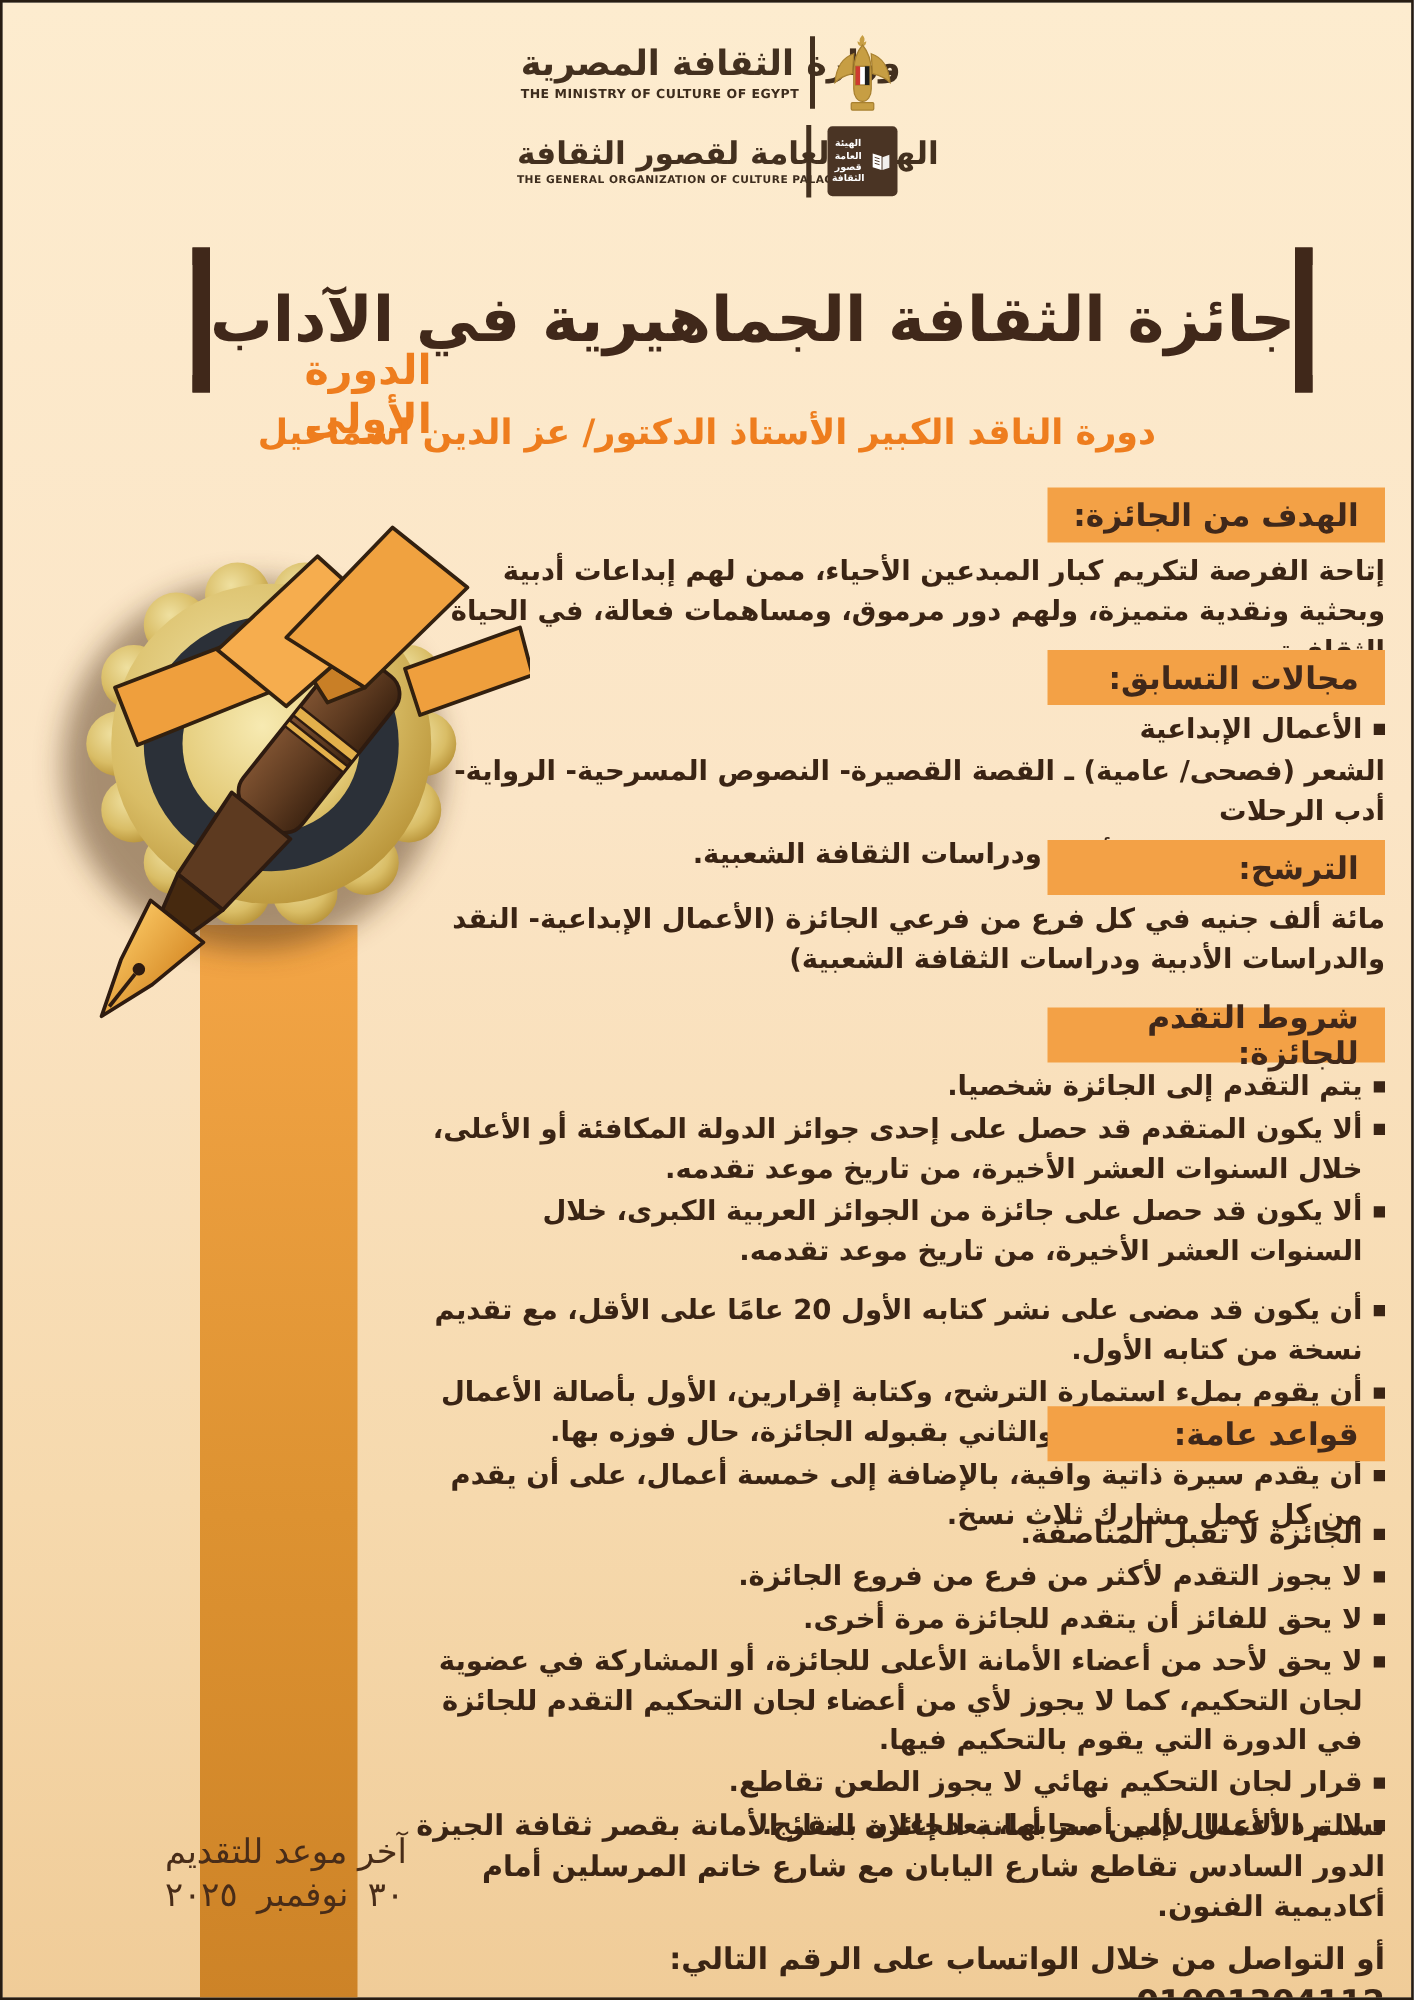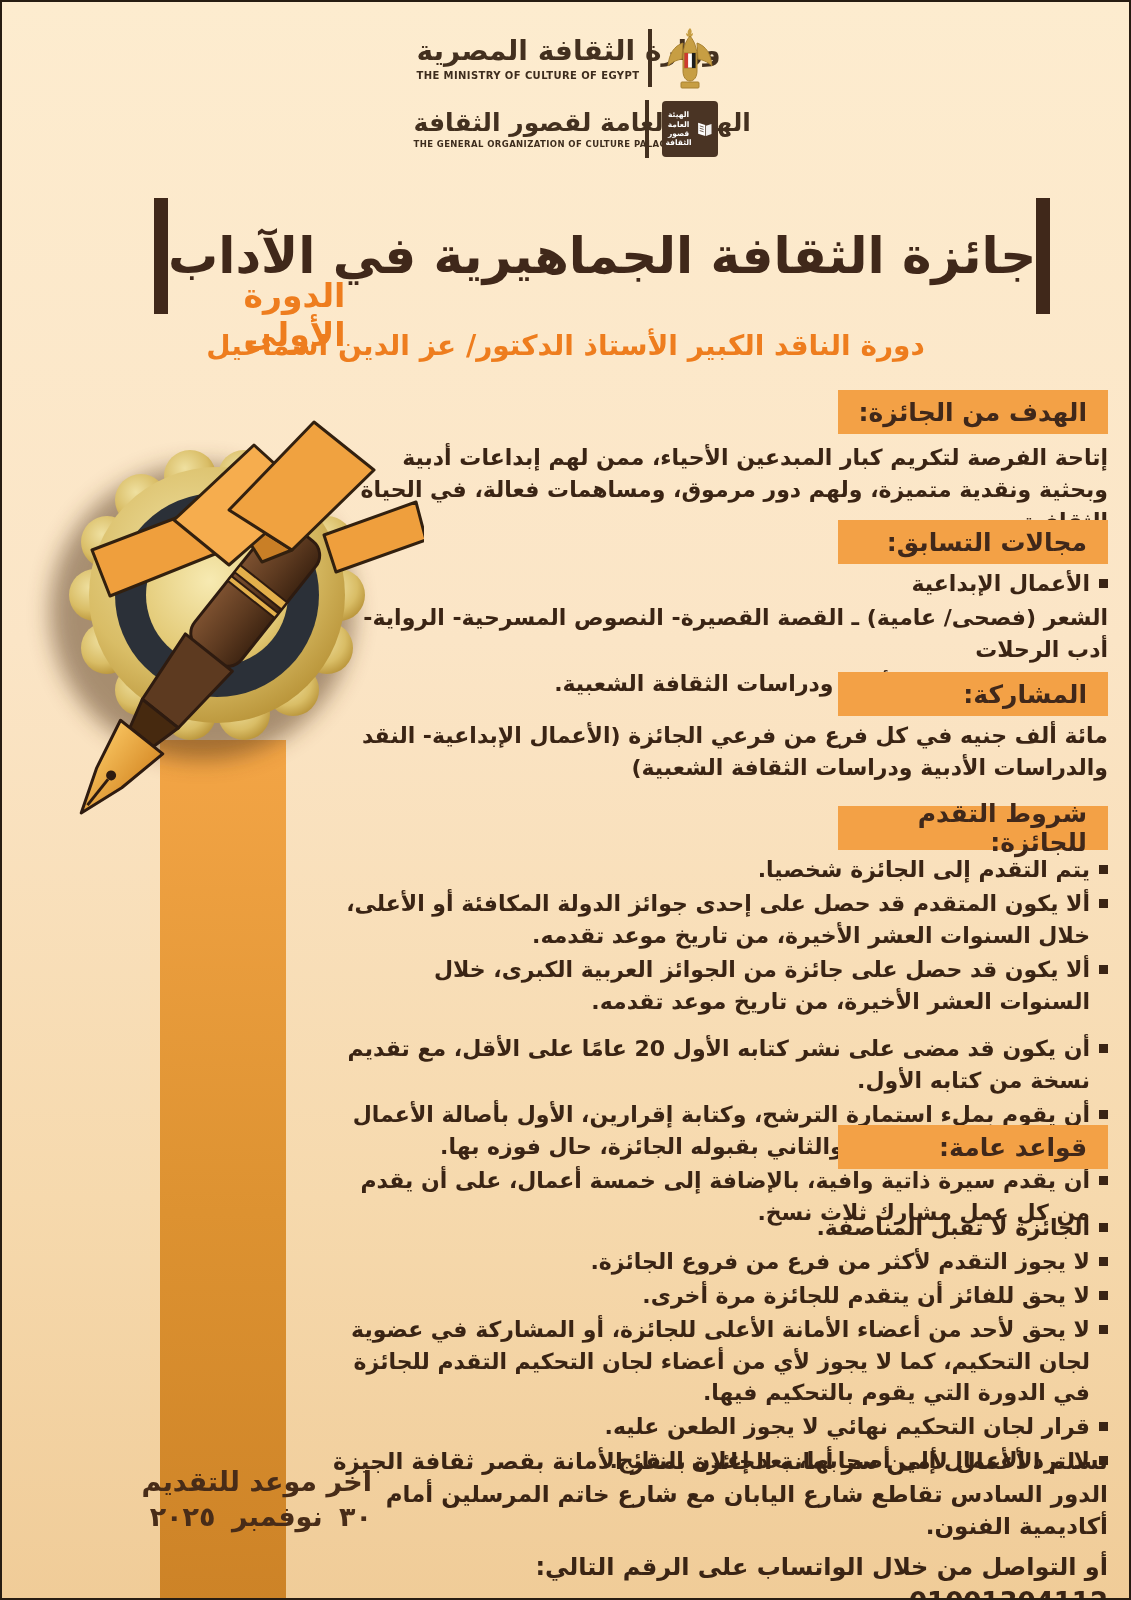--- a/index.html
+++ b/index.html
@@ -44,22 +44,22 @@
   .blist { list-style:none; }
   .blist li { display:flex; gap:9px; margin-bottom:2px; }
   .blist li.gap-top { margin-top:16px;text-align:right; }
   .sq { flex:0 0 auto; width:9px; height:9px; background:#3a2414; margin-top:11px; }
   
   .footer { position:absolute; top:1443px; left:295px; right:21px; text-align:right; font-size:23px; font-weight:bold; color:#3a2414; line-height:1.42; }
   .footer .whatsapp { margin-top:7px; font-size:24px; }
   .footer .phone { direction:ltr; unicode-bidi:isolate; font-size:26px;margin-left:36px; }
   
   .band { position:absolute; left:158px; top:738px; width:126px; bottom:0; background:linear-gradient(180deg,#f3a546 0%,#dd9231 55%,#cd8327 100%); z-index:1; }
-  .deadline { position:absolute; left:130px; top:1462px; width:240px; z-index:4; text-align:right;
-              font-size:27px; font-weight:bold; color:#482c18; line-height:1.3; }
+  .deadline { position:absolute; left:130px; top:1462px; width:240px; z-index:4; text-align:left;
+              font-size:27px; font-weight:normal; color:#482c18; line-height:1.3; }
   .deadline .date { word-spacing:7px; }
   
   .medal { position:absolute; left:22px; top:398px; z-index:2; }
 </style>
 </head>
 <body>
 
 <div class="page">
 
   <div class="band"></div>
@@ -201,21 +201,21 @@
       </li>
     <li>
         <div>الشعر (فصحى/ عامية) ـ القصة القصيرة- النصوص المسرحية- الرواية- أدب الرحلات</div>
       </li>
     <li>
         <span class="sq"></span>
         <div>النقد والدراسات الأدبية ودراسات الثقافة الشعبية.</div>
       </li>
   </ul>
 
-  <div class="bar" style="top:670px">المشاركة:</div>
+  <div class="bar" style="top:670px">الترشح:</div>
   <div class="content" style="top:718px">مائة ألف جنيه في كل فرع من فرعي الجائزة (الأعمال الإبداعية- النقد والدراسات الأدبية ودراسات الثقافة الشعبية)</div>
 
   <div class="bar" style="top:804px">شروط التقدم للجائزة:</div>
   <ul class="blist content" style="top:852px">
     <li>
         <span class="sq"></span>
         <div>يتم التقدم إلى الجائزة شخصيا.</div>
       </li>
     <li>
         <span class="sq"></span>
@@ -252,21 +252,21 @@
     <li>
         <span class="sq"></span>
         <div>لا يحق للفائز أن يتقدم للجائزة مرة أخرى.</div>
       </li>
     <li>
         <span class="sq"></span>
         <div>لا يحق لأحد من أعضاء الأمانة الأعلى للجائزة، أو المشاركة في عضوية لجان التحكيم، كما لا يجوز لأي من أعضاء لجان التحكيم التقدم للجائزة في الدورة التي يقوم بالتحكيم فيها.</div>
       </li>
     <li>
         <span class="sq"></span>
-        <div>قرار لجان التحكيم نهائي لا يجوز الطعن عليه.</div>
+        <div>قرار لجان التحكيم نهائي لا يجوز الطعن تقاطع.</div>
       </li>
     <li>
         <span class="sq"></span>
         <div>لا ترد الأعمال إلى أصحابها، بعد إعلان النتائج.</div>
       </li>
   </ul>
 
   <div class="footer">
     <div>تسلم الأعمال لأمين سر أمانة الجائزة بمقر الأمانة بقصر ثقافة الجيزة</div>
     <div>الدور السادس تقاطع شارع اليابان مع شارع خاتم المرسلين أمام أكاديمية الفنون.</div>

